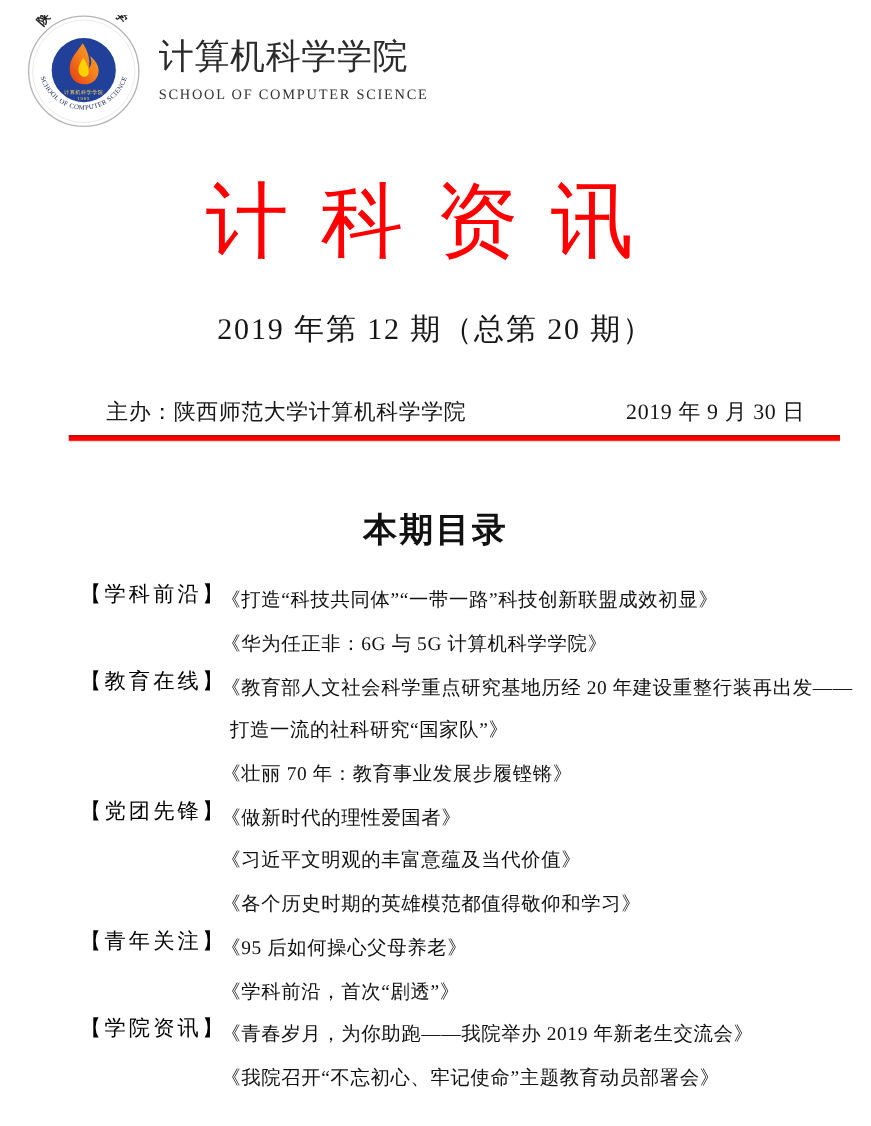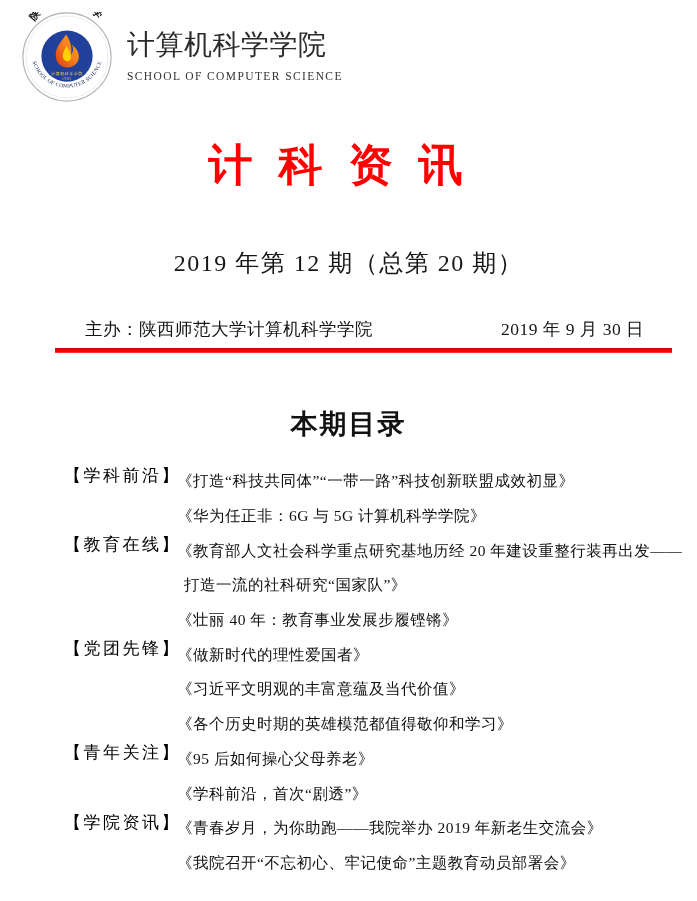--- a/index.html
+++ b/index.html
@@ -33,22 +33,22 @@
     margin-top:9px;
     font-family:"Liberation Serif", serif;
     font-size:11.5px;letter-spacing:1.4px;color:#333333;
   }
 
   
   .main-title{
     position:absolute;top:142px;left:0;width:100%;
     text-align:center;
     font-family:"Liberation Sans", sans-serif;
-    font-weight:bold;
-    font-size:44px;line-height:1.05;
+    font-weight:normal;
+    font-size:66px;line-height:1.05;
     letter-spacing:26px;
     color:var(--accent_red);
     white-space:nowrap;
   }
   .issue-line{
     position:absolute;top:247px;left:0;width:100%;
     text-align:center;
     font-size:24px;letter-spacing:1.5px;color:#161616;
   }
   .pub-row{
@@ -142,21 +142,21 @@
       <div class="toc-row">
         <span class="toc-label">【教育在线】</span>
         <span class="toc-text">《教育部人文社会科学重点研究基地历经 20 年建设重整行装再出发——</span>
       </div>
       <div class="toc-row">
         <span class="toc-label"></span>
         <span class="toc-text cont">打造一流的社科研究“国家队”》</span>
       </div>
       <div class="toc-row">
         <span class="toc-label"></span>
-        <span class="toc-text">《壮丽 40 年：教育事业发展步履铿锵》</span>
+        <span class="toc-text">《壮丽 70 年：教育事业发展步履铿锵》</span>
       </div>
       <div class="toc-row">
         <span class="toc-label">【党团先锋】</span>
         <span class="toc-text">《做新时代的理性爱国者》</span>
       </div>
       <div class="toc-row">
         <span class="toc-label"></span>
         <span class="toc-text">《习近平文明观的丰富意蕴及当代价值》</span>
       </div>
       <div class="toc-row">

